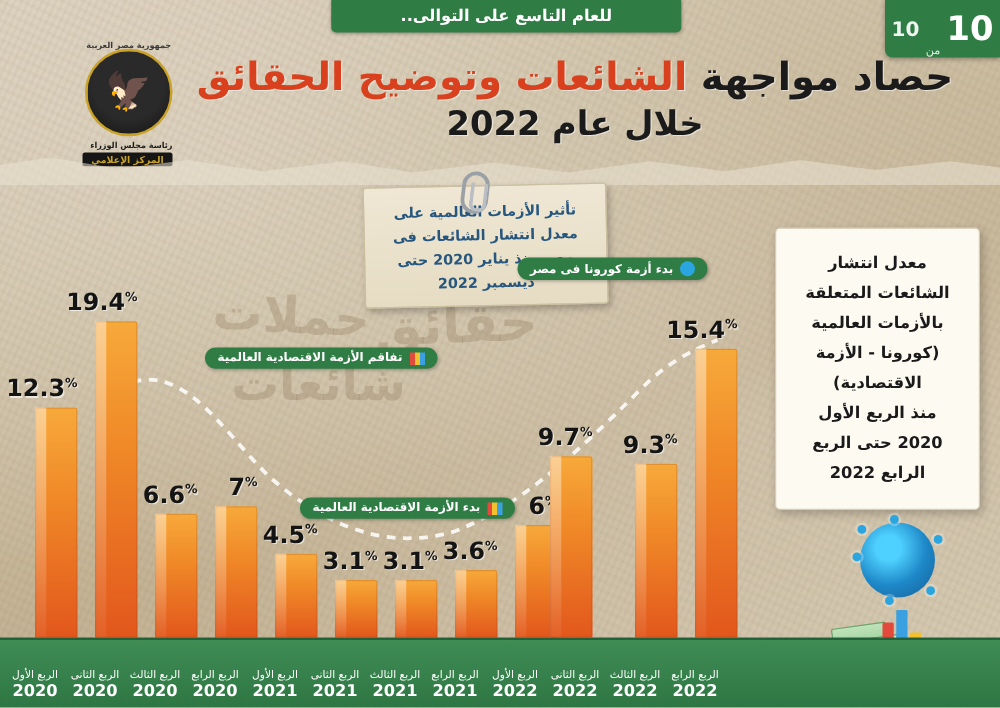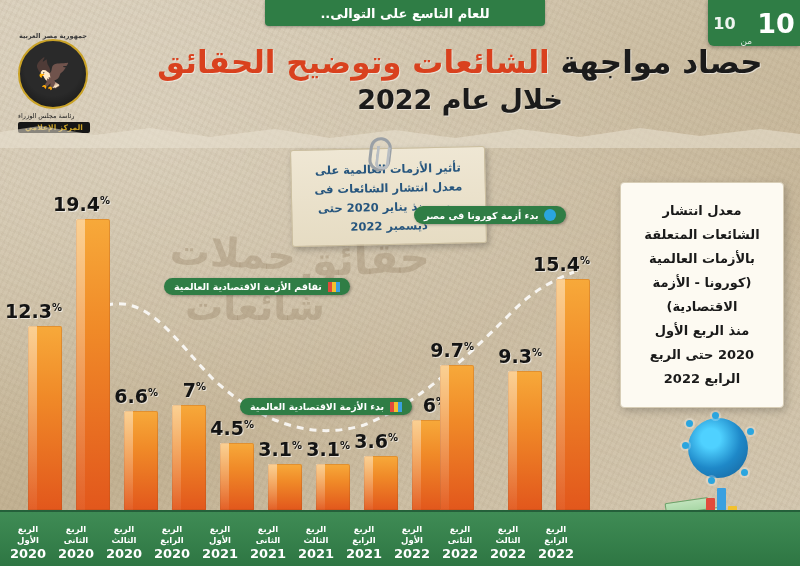--- a/index.html
+++ b/index.html
@@ -36,30 +36,30 @@
     background:#2f7d45; color:#fff; display:flex; align-items:center; justify-content:center;
     gap:5px; border-bottom-left-radius:6px; box-shadow:0 1px 4px rgba(0,0,0,.35);
   }
   .page-flag .big{ font-size:27px; font-weight:bold; line-height:1; }
   .page-flag .small{ font-size:16px; font-weight:bold; opacity:.92; }
   .page-flag .of{ font-size:9px; opacity:.85; align-self:flex-end; margin-bottom:0;}
 
   
   .logo{
     position:absolute; top:34px; right:auto; left:18px; width:120px; height:104px;
-    display:flex; flex-direction:column; align-items:flex-end; justify-content:center;
+    display:flex; flex-direction:column; align-items:flex-start; justify-content:center;
   }
   .logo .circle{
     width:70px;height:70px;border-radius:50%;
     background:radial-gradient(circle at 50% 40%, #2a2a2a 0 55%, #111 100%);
     border:2px solid #c9a227; position:relative;
     display:flex;align-items:center;justify-content:center;
   }
   .logo .eagle{ font-size:30px; color:#d9b44a; line-height:1; }
-  .logo .cap1{ font-size:6.5px; color:#1c1c1c; margin-top:3px; font-weight:normal;}
+  .logo .cap1{ font-size:6.5px; color:#1c1c1c; margin-top:3px; font-weight:bold;}
   .logo .cap2{ font-size:7.5px; color:#c9a227; background:#161616; padding:1px 7px; border-radius:2px; margin-top:2px; font-weight:bold;}
   .logo .arc{ position:absolute; top:-9px; font-size:6.5px; color:#3a3a3a; font-weight:bold; white-space:nowrap;}
 
   
   .title1{
     position:absolute; top:44px; left:150px; width:620px; text-align:center;
     font-size:31px; font-weight:bold; color:#1b1b1b; letter-spacing:0;
     text-shadow:1px 1px 0 rgba(255,255,255,.5);
   }
   .title1 .hl{ color:#d9411e; }
@@ -137,21 +137,21 @@
 
   
   #axis{
     position:absolute; left:0; bottom:0; width:800px; height:56px;
     background:linear-gradient(#3f8c55,#2e7643);
     border-top:2px solid #24603a;
   }
   .tick{
     position:absolute; bottom:4px; width:44px; text-align:center; color:#fff;
   }
-  .tick .q{ font-size:8.5px; font-weight:bold; line-height:1.3; }
+  .tick .q{ font-size:8.5px; font-weight:normal; line-height:1.3; }
   .tick .y{ font-size:13px; font-weight:bold; line-height:1.2; }
 
   
   .callout{
     position:absolute; display:flex; align-items:center; gap:6px;
     background:#2f7d45; color:#fff; border-radius:12px; padding:3px 10px;
     font-size:9.5px; font-weight:bold; white-space:nowrap;
     box-shadow:1px 1px 3px rgba(0,0,0,.3);
   }
   .trendline{ position:absolute; left:0; top:0; width:596px; height:320px; pointer-events:none;}
@@ -247,21 +247,21 @@
     <svg class="trendline" viewBox="0 0 596 320" preserveAspectRatio="none">
       <path d="M80,120 C130,95 160,150 200,190 C250,235 300,250 350,235 C400,215 440,180 500,120 C520,100 540,90 560,82" fill="none" stroke="#ffffff" stroke-width="3" stroke-dasharray="7 6" opacity=".85"></path>
     </svg>
     <div id="bars">
         <div class="bar-wrap" style="left: 14px;">
           <div class="bar" style="height: 184.5px;">
             <div class="val"><span>12.3</span><span class="pc">%</span></div>
           </div>
         </div>
         <div class="bar-wrap" style="left: 62px;">
-          <div class="bar" style="height: 291px;">
+          <div class="bar" style="height: 253px;">
             <div class="val"><span>19.4</span><span class="pc">%</span></div>
           </div>
         </div>
         <div class="bar-wrap" style="left: 110px;">
           <div class="bar" style="height: 99px;">
             <div class="val"><span>6.6</span><span class="pc">%</span></div>
           </div>
         </div>
         <div class="bar-wrap" style="left: 158px;">
           <div class="bar" style="height: 105px;">

